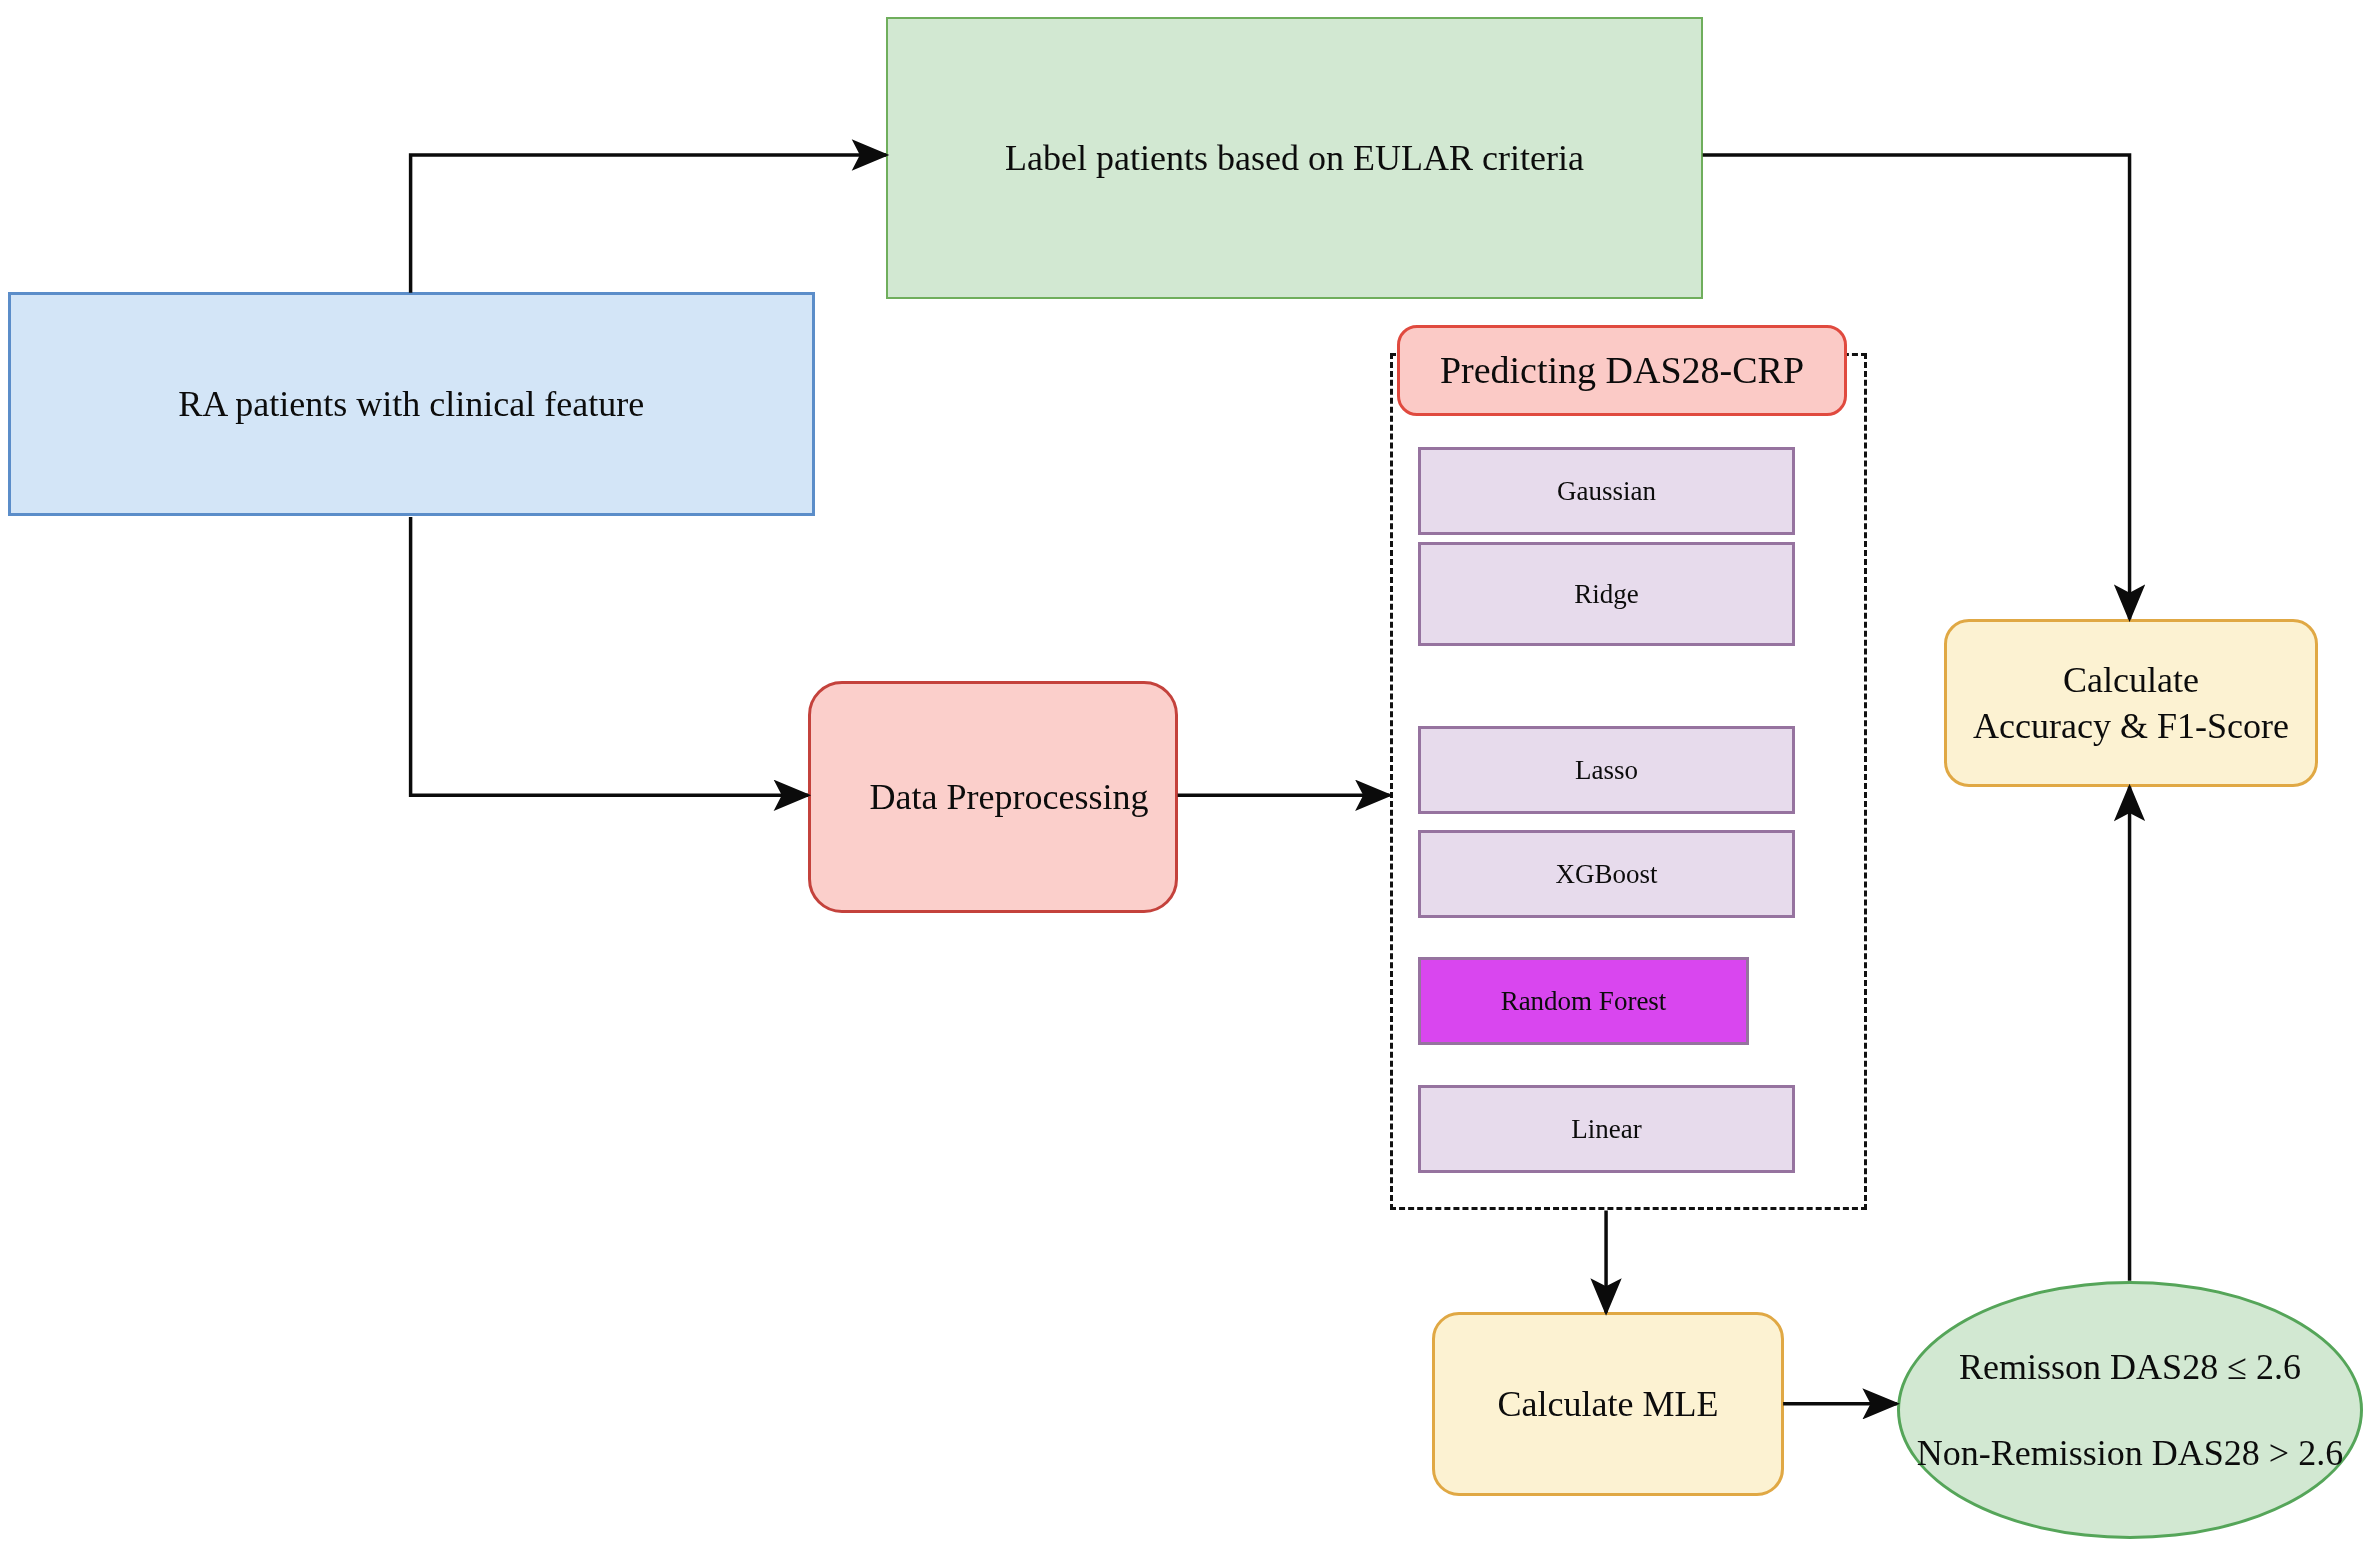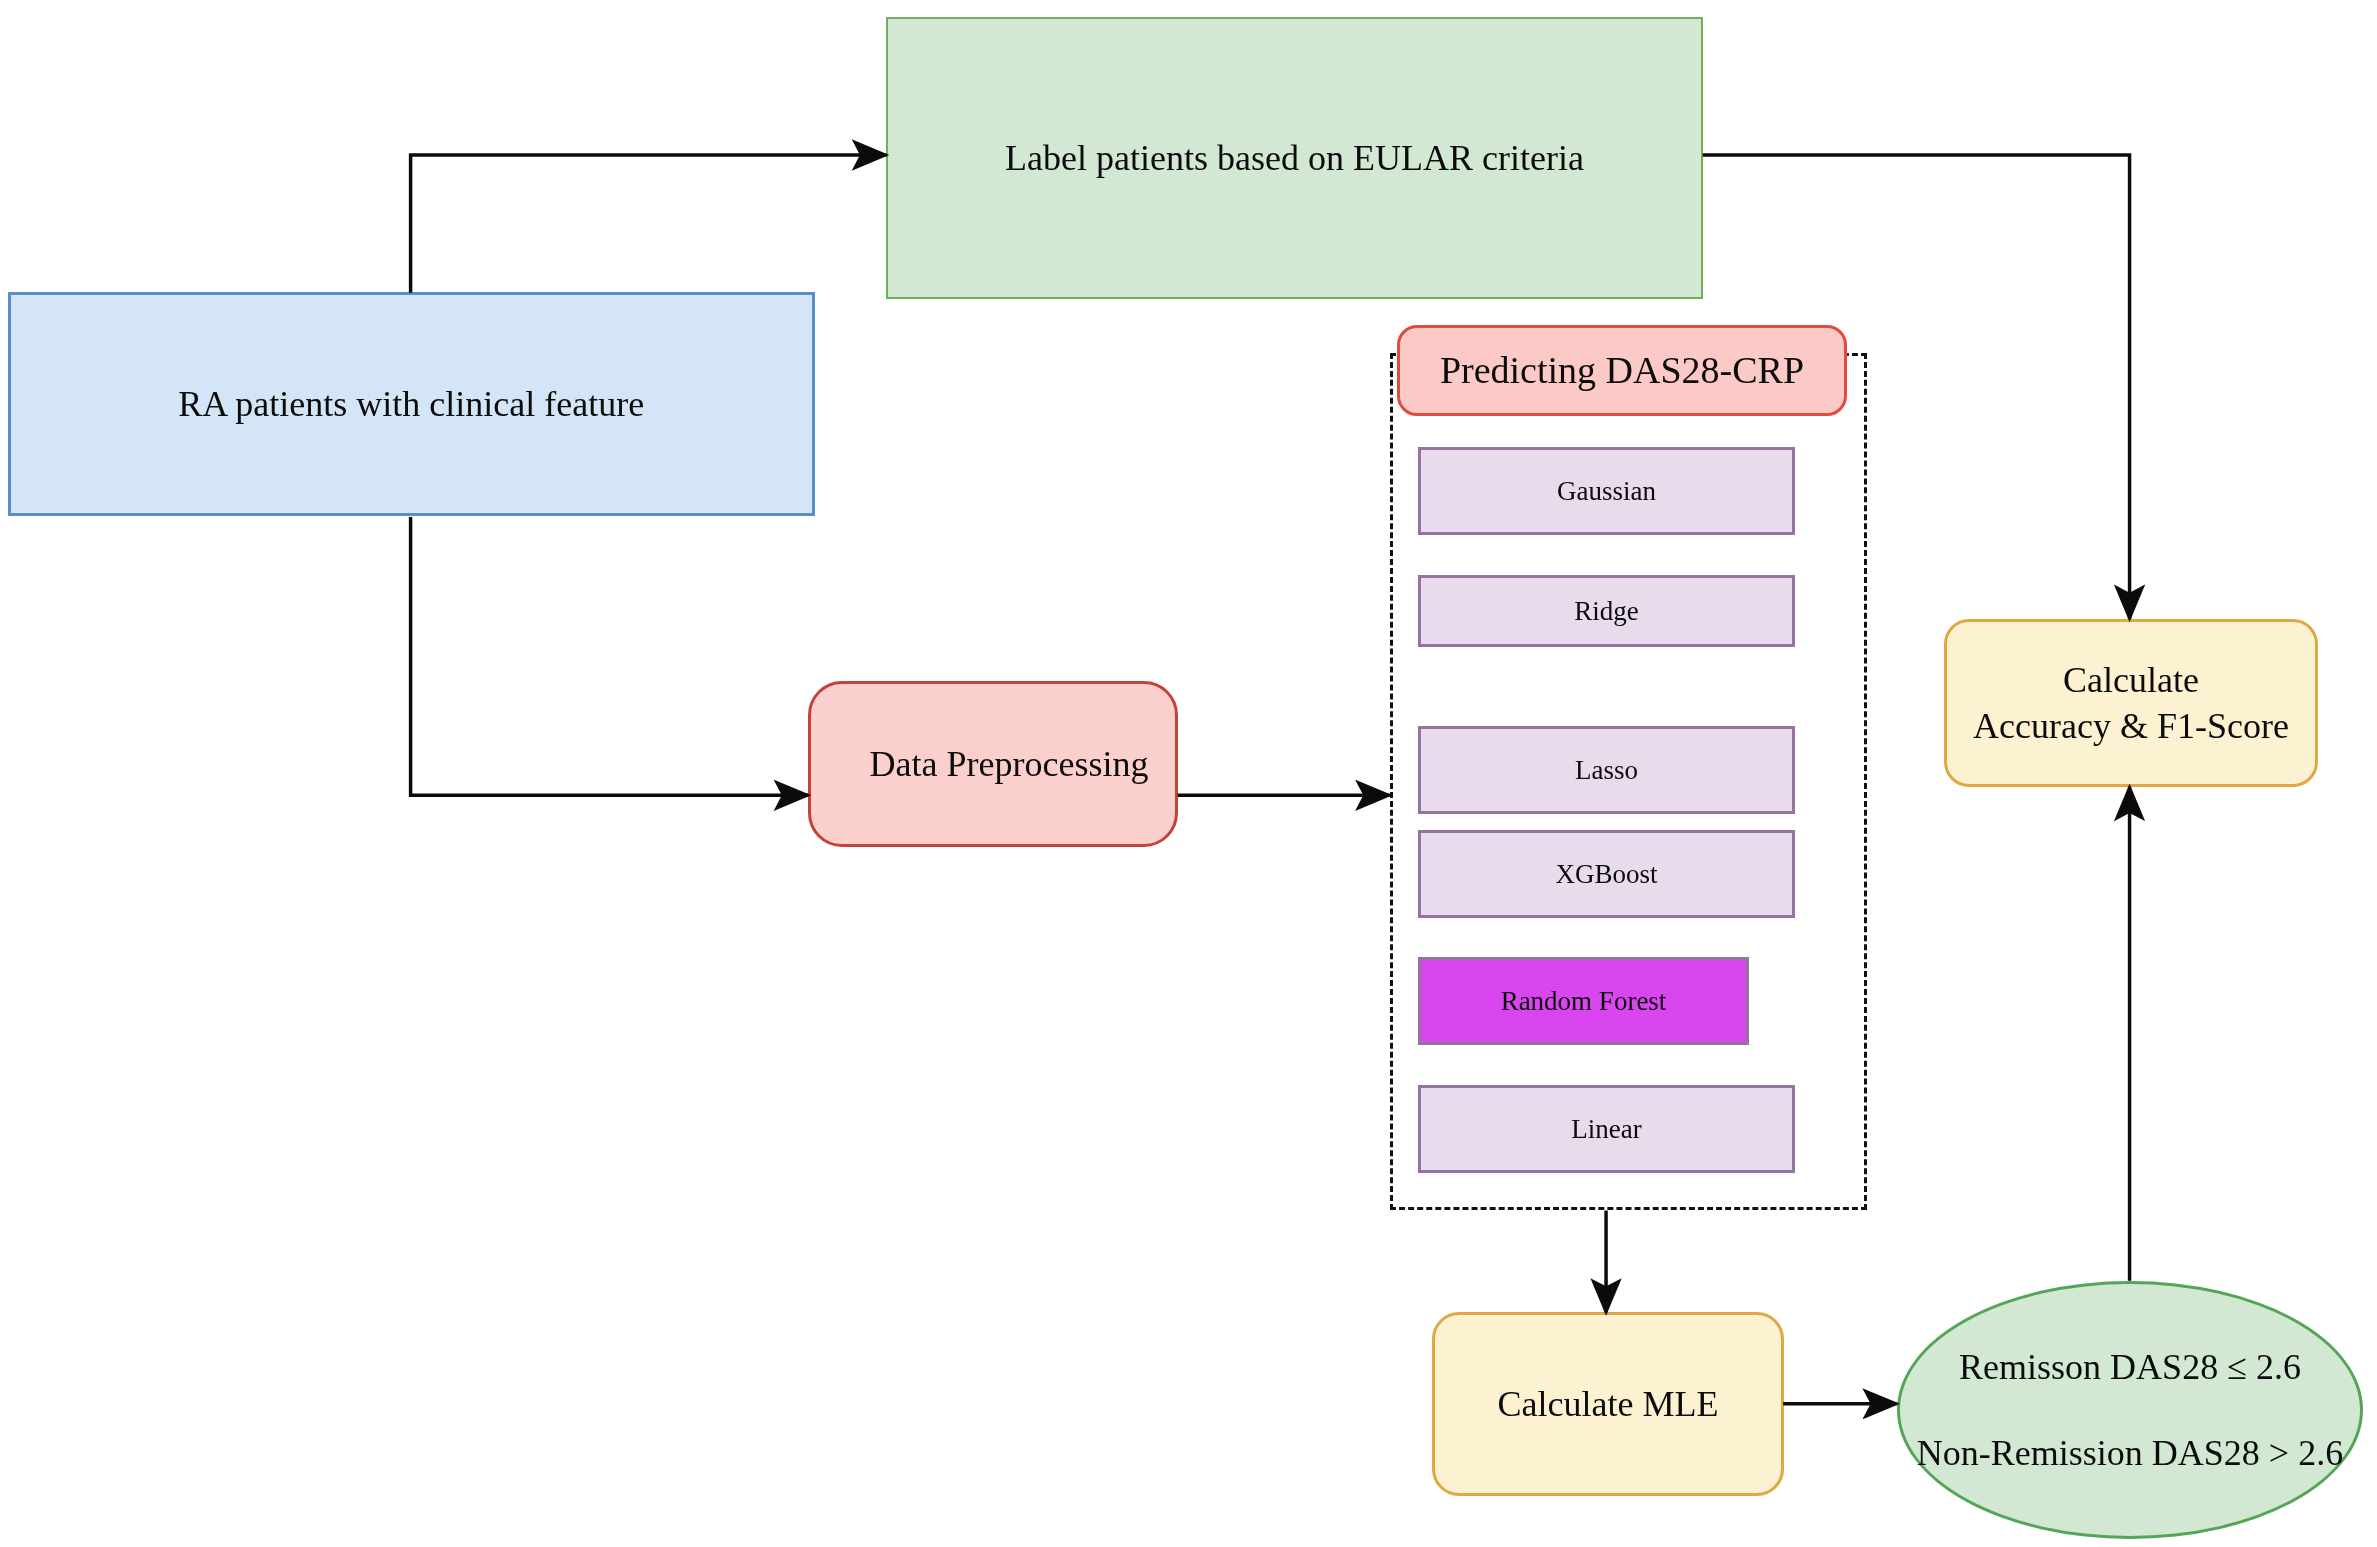--- a/index.html
+++ b/index.html
@@ -32,34 +32,34 @@
 <div class="canvas">
 
   <div class="node rect" style="left: 7.7px; top: 292px; width: 807px; height: 224px; background-color: rgb(211, 229, 247); border-color: rgb(91, 141, 201);">
     <span class="lbl">RA patients with  clinical feature</span>
   </div>
 
   <div class="node rect" style="left: 886px; top: 17px; width: 817px; height: 282px; border-width: 2.3px; background-color: rgb(210, 232, 210); border-color: rgb(111, 174, 92);">
     <span class="lbl">Label patients based on EULAR criteria</span>
   </div>
 
-  <div class="node round" style="left: 808px; top: 681px; width: 370px; height: 166px; background-color: rgb(251, 207, 203); border-color: rgb(196, 66, 60); padding-left: 32px;">
+  <div class="node round" style="left: 808px; top: 681px; width: 370px; height: 232px; background-color: rgb(251, 207, 203); border-color: rgb(196, 66, 60); padding-left: 32px;">
     <span class="lbl">Data Preprocessing</span>
   </div>
 
   <div class="node dashedbox" style="left:1390px;top:353px;width:477px;height:857px;"></div>
 
   <div class="node round-sm predicting" style="left: 1397px; top: 325px; width: 450px; height: 91px; background-color: rgb(251, 202, 198); border-color: rgb(224, 74, 63);">
     <span class="lbl">Predicting DAS28-CRP</span>
   </div>
 
   <div class="node rect model" style="left: 1418px; top: 447px; width: 377px; height: 88px; background-color: rgb(231, 219, 236); border-color: rgb(150, 115, 159);">
     <span class="lbl">Gaussian</span>
   </div>
-  <div class="node rect model" style="left: 1418px; top: 575px; width: 377px; height: 72px; background-color: rgb(231, 219, 236); border-color: rgb(150, 115, 159);">
+  <div class="node rect model" style="left: 1418px; top: 542px; width: 377px; height: 104px; background-color: rgb(231, 219, 236); border-color: rgb(150, 115, 159);">
     <span class="lbl">Ridge</span>
   </div>
   <div class="node rect model" style="left: 1418px; top: 702px; width: 377px; height: 88px; background-color: rgb(231, 219, 236); border-color: rgb(150, 115, 159); margin-top: 24px;">
     <span class="lbl">Lasso</span>
   </div>
   <div class="node rect model" style="left: 1418px; top: 830px; width: 377px; height: 88px; background-color: rgb(231, 219, 236); border-color: rgb(150, 115, 159);">
     <span class="lbl">XGBoost</span>
   </div>
   <div class="node rect model" style="left: 1418px; top: 957px; width: 331px; height: 88px; background-color: #d946ef; border-color: rgb(150, 115, 159);">
     <span class="lbl">Random Forest</span>

